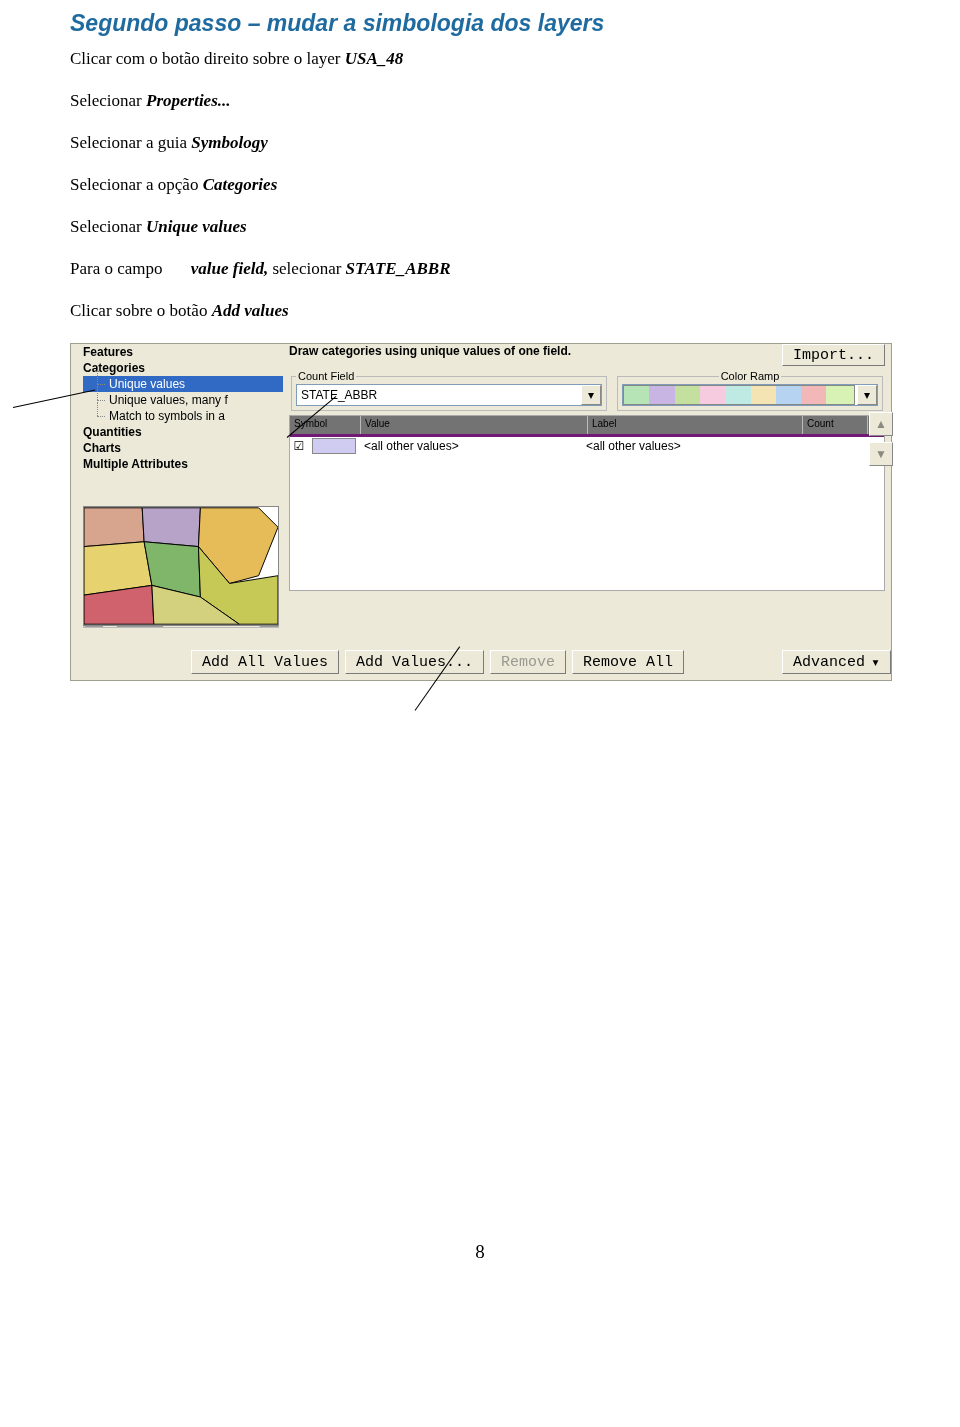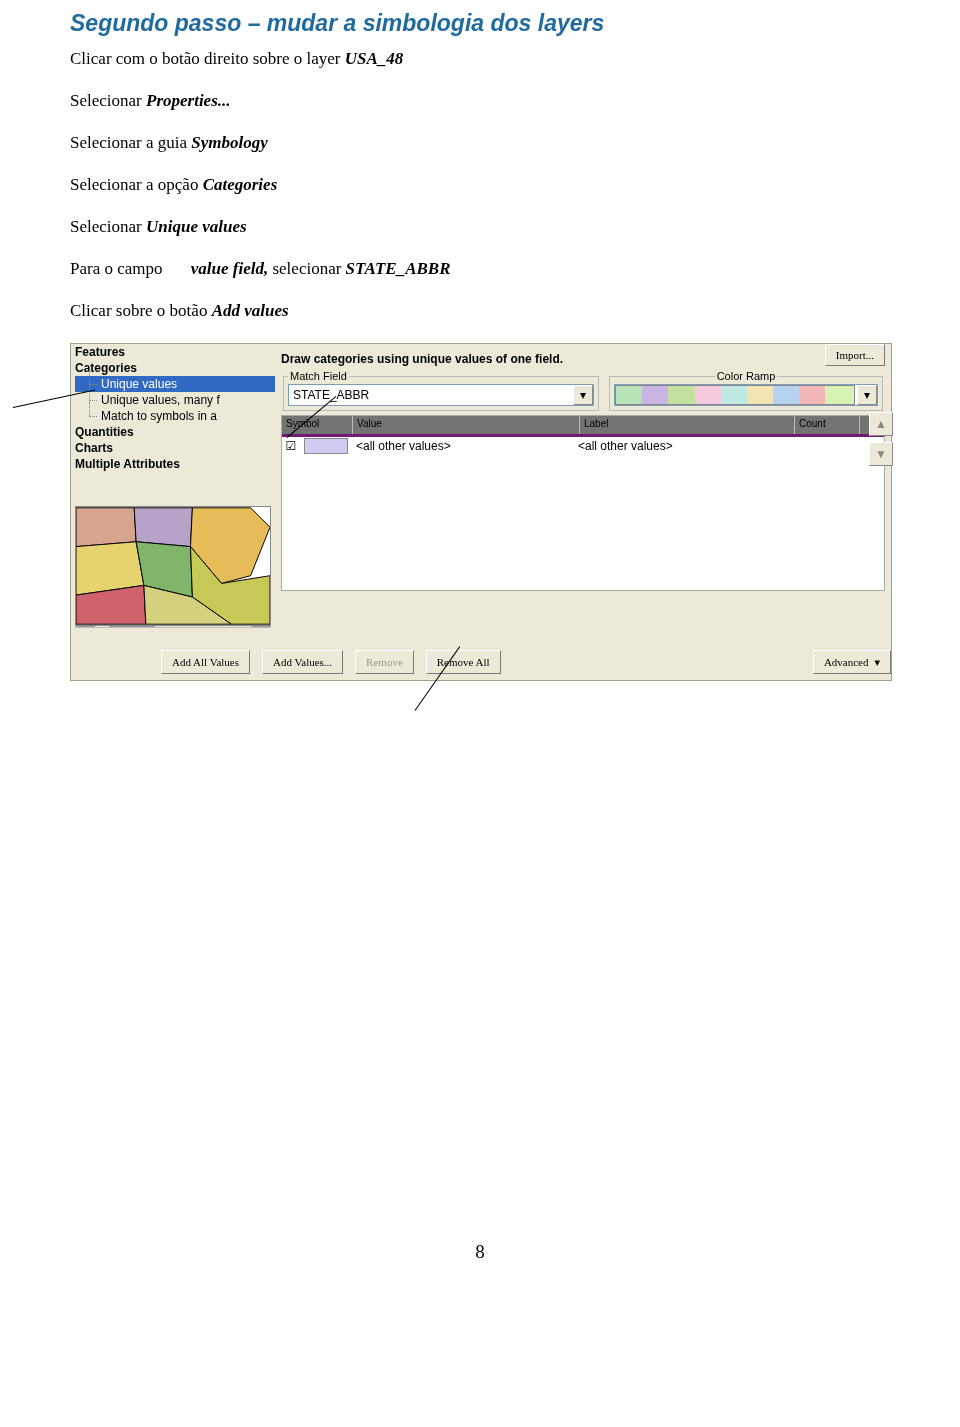--- a/index.html
+++ b/index.html
@@ -40,21 +40,21 @@
   padding-left: 8px;
   line-height: 24px;
 }
 .body-row {
   display: flex;
   height: 300px;
 }
 .list-col {
   width: 200px;
   border-right: 0;
-  padding-left: 4px;
+  padding-left: 12px;
   display:flex; flex-direction:column;
 }
 .tree {
   height: 260px;
   overflow: hidden;
   background:#ECE9D8;
 }
 .tree-item { padding: 1px 0 1px 0; white-space:nowrap; }
 .tree-item.bold { font-weight: bold; }
 .tree-item.sub { padding-left: 26px; position:relative; }
@@ -77,26 +77,26 @@
 
 
 .preview{
   height:118px; border:1px solid #888; background:#fff; margin: -122px 4px 0 0;
   position:relative; overflow:hidden;
 }
 .preview svg{width:100%;height:100%;}
 
 
 .right-col{flex:1; padding:0 6px 0 6px; position:relative;}
-.right-header{display:flex; align-items:flex-end; gap:22px; height:22px;}
+.right-header{display:flex; align-items:flex-start; gap:22px; height:22px;}
 .right-header .txt{font-weight:bold; flex:1;}
 .btn{
   height:22px; padding:0 10px; background:#ECE9D8;
   border:1px solid #fff; border-right-color:#7a7a7a; border-bottom-color:#7a7a7a;
-  font-family:Liberation Serif, serif; font-size:11px; display:inline-flex; align-items:center;
+  font-family:Liberation Mono, monospace; font-size:15px; display:inline-flex; align-items:center;
 }
 .btn.small{height:20px;}
 .btn.disabled{color:#9a9a90;}
 fieldset{
   border:1px solid #bbb; padding:2px 4px 4px 4px; margin-top:4px;
 }
 legend{font-size:11px;padding:0 2px;}
 .cmb{
   display:flex; align-items:center; background:#fff; border:1px solid #7f9db9; height:20px;
 }
@@ -119,21 +119,21 @@
 .vals-head div{border-right:1px solid #bbb; padding:2px 4px;}
 .col-sym{width:62px;} .col-val{width:218px;} .col-lbl{width:206px;} .col-cnt{width:56px; border-right:0;}
 .vals-row{display:flex;height:18px;align-items:center;font-size:12px;}
 .vals-row .chk{width:18px;text-align:center;}
 .vals-row .sw{width:42px;height:14px;margin:0 4px;border:1px solid #888;background:#D0CBF0;}
 .vals-row .c-val{width:218px;padding-left:4px;} .vals-row .c-lbl{width:206px;padding-left:4px;} .vals-row .c-cnt{width:56px;padding-left:4px;}
 
 .ud-btns{position:absolute; right:-2px; top:68px; display:flex; flex-direction:column; gap:6px;}
 .ud-btns .b{width:22px;height:22px;border:1px solid #fff;border-right-color:#888;border-bottom-color:#888;background:#ECE9D8;display:flex;align-items:center;justify-content:center;color:#8a8a80;}
 
-.footer-btns{display:flex; gap:12px; padding:6px 0 6px 90px;align-items:flex-end;}
+.footer-btns{display:flex; gap:6px; padding:6px 0 6px 120px;align-items:flex-end;}
 .footer-btns .spacer{flex:1;}
 .adv-arrow{margin-left:6px;}
 
 .arrow-line{position:absolute;background:#000;height:1px;transform-origin:left center;}
 
 .page-num{text-align:center;font-size:19px;margin-top:560px;}
 </style>
 </head>
 <body>
 
@@ -198,21 +198,21 @@
     </div>
 
     <div class="right-col">
       <div class="right-header">
         <div class="txt">Draw categories using unique values of one field.</div>
         <div class="btn small">Import...</div>
       </div>
 
       <div style="display:flex; gap:6px;">
         <fieldset style="flex:0 0 306px;">
-          <legend>Match Field</legend>
+          <legend>Count Field</legend>
           <div class="cmb">
             <div class="txt">STATE_ABBR</div>
             <div class="dd">▾</div>
           </div>
         </fieldset>
         <fieldset style="flex:1;text-align:center;">
           <legend>Color Ramp</legend>
           <div class="cmb" style="padding:0;">
             <div class="ramp"></div>
             <div class="dd">▾</div>

